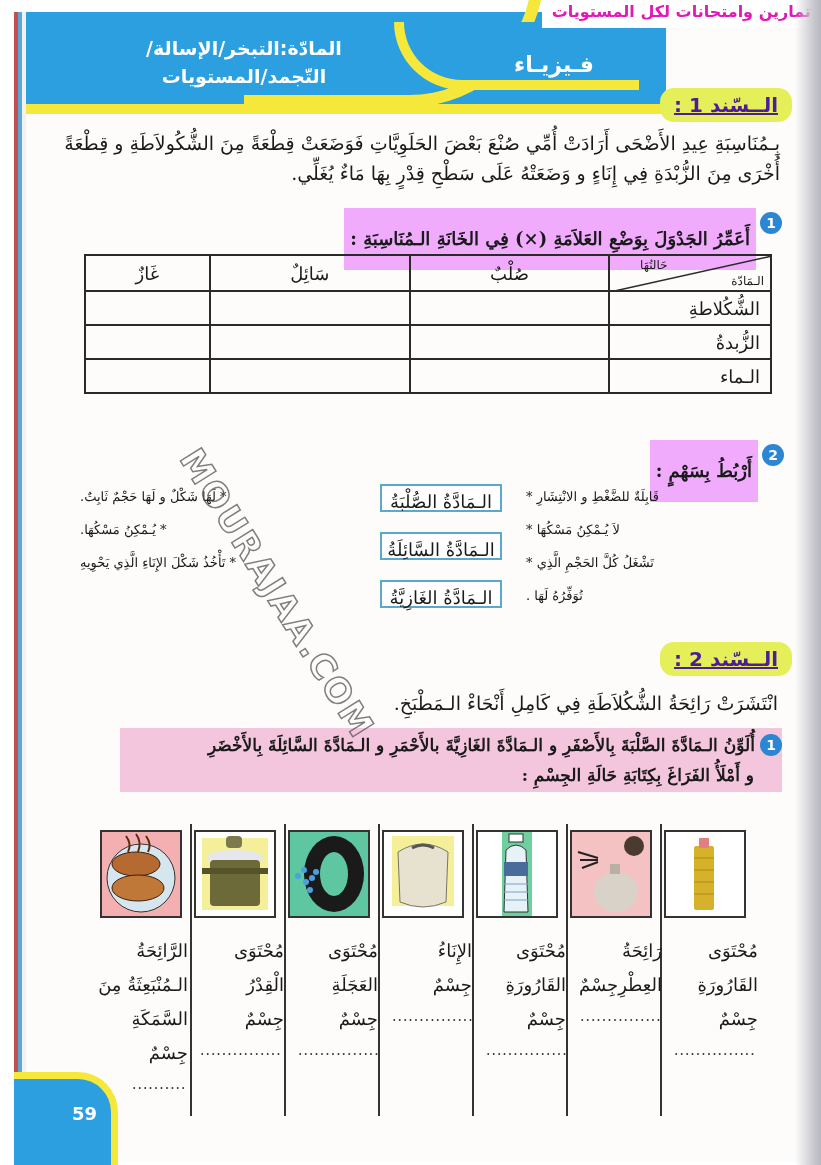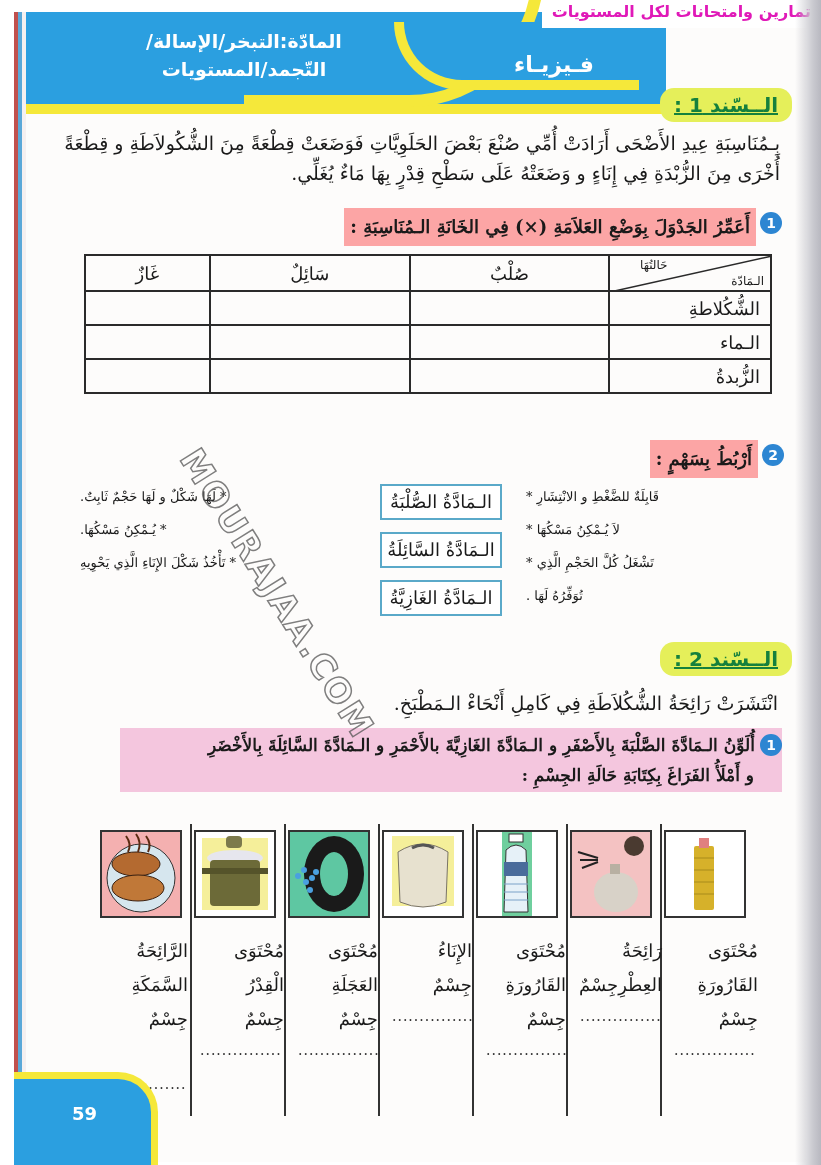--- a/index.html
+++ b/index.html
@@ -15,58 +15,58 @@
 
   
   .header-band { position: absolute; left: 12px; top: 0; width: 640px; height: 92px; background: #2b9fe0; }
   .header-yellow { position: absolute; left: 12px; top: 92px; width: 640px; height: 10px; background: #f5e83a; }
   .header-curve { position: absolute; left: 230px; top: -40px; width: 300px; height: 135px;
     border-radius: 0 0 170px 0; border-right: 12px solid #f5e83a; border-bottom: 12px solid #f5e83a; }
   .header-right-pill { position: absolute; left: 380px; top: 10px; width: 245px; height: 68px;
     background: #2b9fe0; border-radius: 0 0 0 80px; border-left: 10px solid #f5e83a; border-bottom: 10px solid #f5e83a; }
   .subject-title { position: absolute; left: 470px; top: 40px; width: 140px; text-align: center;
     color: #fff; font-family: "DejaVu Sans", sans-serif; font-weight: bold; font-size: 22px; }
-  .lesson-title { position: absolute; left: 80px; top: 15px; width: 300px; text-align: center;
+  .lesson-title { position: absolute; left: 80px; top: 22px; width: 300px; text-align: center;
     color: #fff; font-family: "DejaVu Sans", sans-serif; font-weight: bold; font-size: 19px; line-height: 28px; }
 
   .site-banner { position: absolute; right: 0; top: 0; height: 28px; padding: 2px 10px; background: #ffffff;
     color: #e019b8; font-family: "DejaVu Sans", sans-serif; font-weight: bold; font-size: 16px; }
 
   .sanad { position: absolute; height: 34px; padding: 0 14px; border-radius: 14px; background: #e5ef5a;
-    color: #15803d; font-family: "DejaVu Sans", sans-serif; font-weight: bold; font-size: 20px; line-height: 34px;
+    color: #4c1d95; font-family: "DejaVu Sans", sans-serif; font-weight: bold; font-size: 20px; line-height: 34px;
     text-decoration: underline; }
 
   .para { position: absolute; right: 50px; width: 700px; font-size: 19px; line-height: 30px; text-align: right; }
   .q { position: absolute; right: 45px; display: flex; align-items: flex-start; gap: 4px; }
   .q-num { width: 22px; height: 22px; border-radius: 50%; background: #2d86d2; color: #fff; font-family: "DejaVu Sans", sans-serif;
     font-weight: bold; font-size: 14px; text-align: center; line-height: 22px; flex: 0 0 22px; margin-top: 4px; }
-  .q-text { background: #fca5a5; font-weight: bold; font-size: 18px; line-height: 30px; padding: 4px 6px; }
+  .q-text { background: #f0abfc; font-weight: bold; font-size: 18px; line-height: 30px; padding: 16px 6px; }
 
   
   table.states { position: absolute; left: 84px; top: 254px; width: 688px; border-collapse: collapse; }
   table.states td, table.states th { border: 2px solid #2a2a2a; height: 34px; font-size: 18px; font-weight: normal; text-align: center; }
   table.states th { height: 36px; }
   table.states td.mat { text-align: right; padding-right: 10px; width: 162px; }
   .diag { position: relative; width: 162px; height: 36px; padding: 0 !important; overflow: hidden; }
   .diag svg { position: absolute; left: 0; top: 0; }
   .diag .d-state { position: absolute; top: 2px; left: 30px; font-size: 12px; }
   .diag .d-mat { position: absolute; bottom: 2px; right: 6px; font-size: 12px; }
 
   
   .match-col { position: absolute; font-size: 13px; line-height: 33px; text-align: left; }
-  .match-box { position: absolute; left: 380px; width: 122px; height: 36px; border: 2px solid #5aa9c9; background: #fff;
+  .match-box { position: absolute; left: 380px; width: 122px; height: 28px; border: 2px solid #5aa9c9; background: #fff;
     text-align: center; font-size: 18px; line-height: 32px; }
 
   
   .pic { position: absolute; top: 818px; width: 82px; height: 88px; border: 2px solid #333; background: #fff; overflow: hidden; }
   .vline { position: absolute; width: 2px; background: #333; }
   .cap { position: absolute; top: 922px; width: 90px; font-size: 18px; line-height: 34px; text-align: right; }
   .dots { position: absolute; font-size: 14px; letter-spacing: 1px; color: #333; }
 
-  .page-num { position: absolute; left: 14px; top: 1072px; width: 144px; height: 93px; background: #2b9fe0;
+  .page-num { position: absolute; left: 14px; top: 1072px; width: 104px; height: 93px; background: #2b9fe0;
     border-top: 7px solid #f5e83a; border-right: 7px solid #f5e83a; border-radius: 0 40px 0 0; }
   .page-num span { position: absolute; left: 58px; top: 24px; color: #fff; font-family: "DejaVu Sans", sans-serif; font-weight: bold; font-size: 18px; }
 
   .watermark { position: absolute; left: 175px; top: 420px; transform: rotate(58deg); transform-origin: left center;
     font-family: "DejaVu Sans", sans-serif; font-weight: bold; font-size: 34px; letter-spacing: 2px;
     color: transparent; -webkit-text-stroke: 1.5px #555; opacity: .75; white-space: nowrap; }
 </style>
 </head>
 <body>
 
@@ -107,27 +107,27 @@
       <th>سَائِلٌ</th>
       <th>غَازٌ</th>
     </tr>
     <tr>
       <td class="mat">الشُّكُلاطةِ</td>
       <td></td>
       <td></td>
       <td></td>
     </tr>
     <tr>
-      <td class="mat">الـماء</td>
+      <td class="mat">الزُّبدةُ</td>
       <td></td>
       <td></td>
       <td></td>
     </tr>
     <tr>
-      <td class="mat">الزُّبدةُ</td>
+      <td class="mat">الـماء</td>
       <td></td>
       <td></td>
       <td></td>
     </tr>
   </tbody>
     </table>
 
   <div class="q" style="top: 428px; right: 22px;">
     <span class="q-num">2</span>
     <span class="q-text">أَرْبُطُ بِسَهْمٍ :</span>
@@ -281,20 +281,21 @@
 
   <div class="cap" style="left: 180px;">
     <div>مُحْتَوَى</div>
     <div>الْقِدْرُ</div>
     <div>جِسْمٌ</div>
   </div>
   <div class="dots" style="left: 186px; top: 1030px;">...............</div>
 
   <div class="cap" style="left: 58px; width: 116px;">
     <div>الرَّائِحَةُ</div>
+    <div>الـمُنْبَعِثَةُ مِنَ</div>
     <div>السَّمَكَةِ</div>
     <div>جِسْمٌ</div>
   </div>
   <div class="dots" style="left: 118px; top: 1064px;">..........</div>
 
   <div class="watermark">MOURAJAA.COM</div>
 </div>
 
 <div class="page-num">
   <span>59</span>

